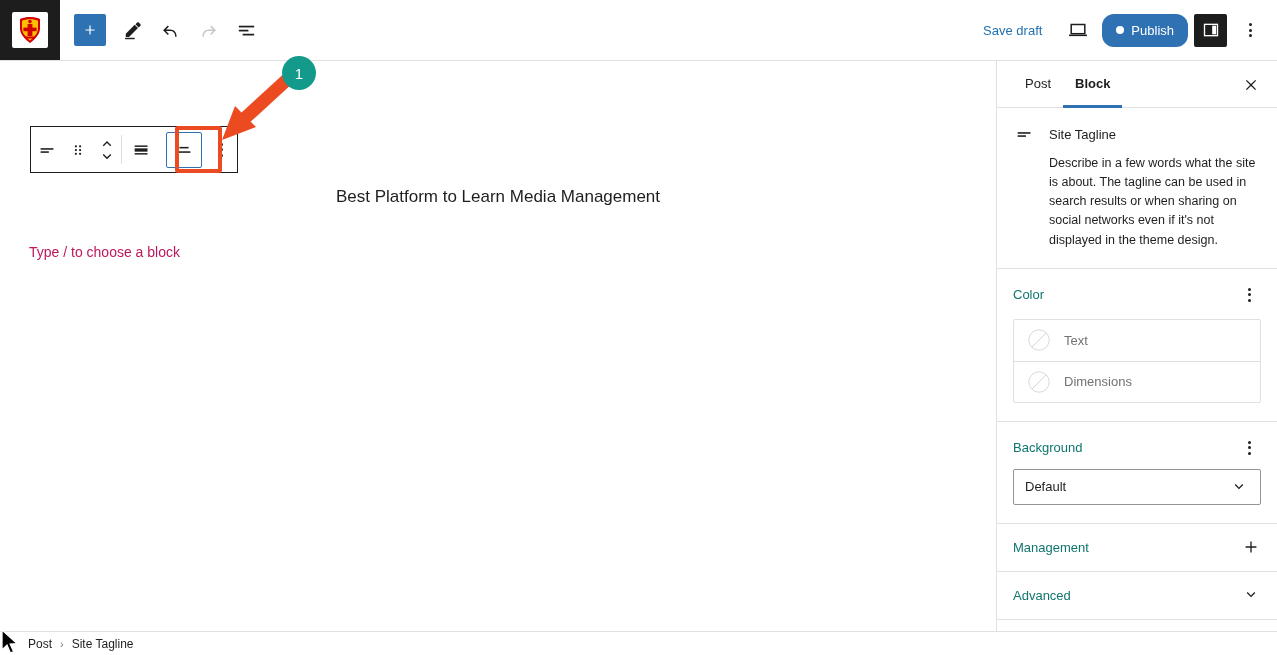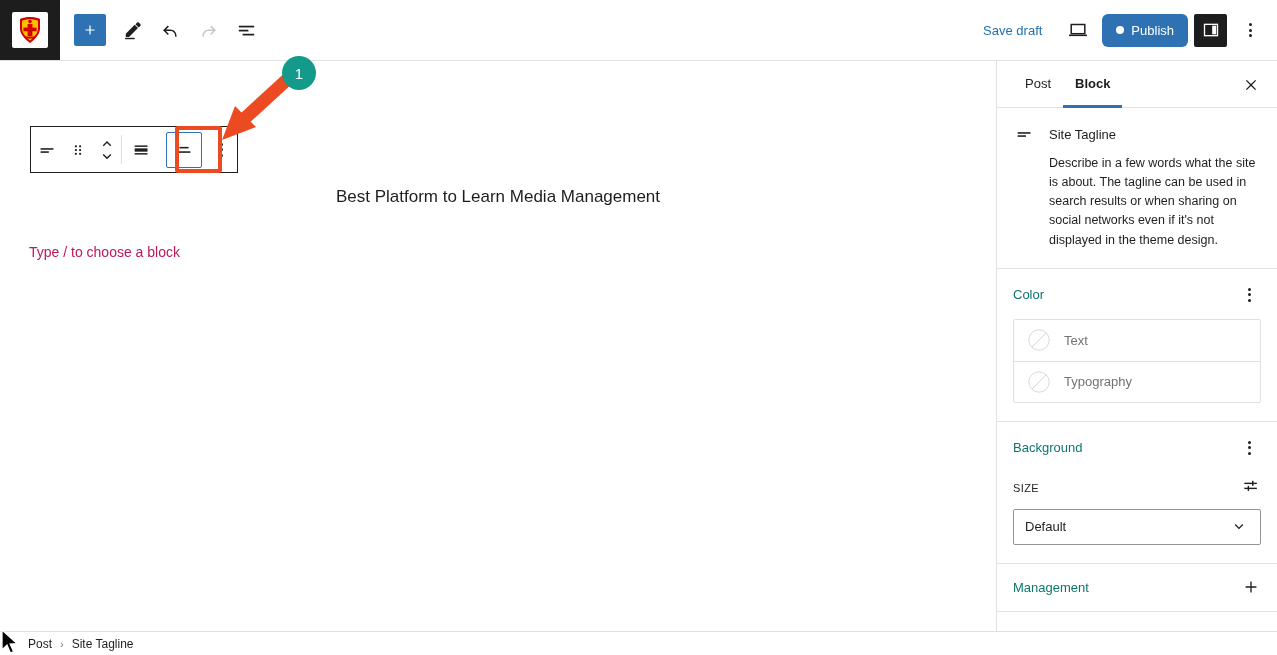--- a/index.html
+++ b/index.html
@@ -47,21 +47,21 @@
   .topbar-right {
     margin-left: auto; display: flex; align-items: center; gap: 6px;
     padding-right: 10px;
   }
   .save-draft {
     color: #2271b1; font-size: 13px; padding: 6px 12px;
     cursor: pointer; background: none; border: none;
     font-family: "Liberation Sans", sans-serif;
   }
   .publish-btn {
-    background: #2e72b3; color: #fff; border: none; border-radius: 6px;
+    background: #2e72b3; color: #fff; border: none; border-radius: 12px;
     font-size: 13px; height: 33px; padding: 0 14px;
     display: flex; align-items: center; gap: 7px; cursor: pointer;
     font-family: "Liberation Sans", sans-serif;
   }
   .pub-dot { width: 8px; height: 8px; border-radius: 50%; background: #fff; display:block; }
   .sidebar-toggle {
     width: 33px; height: 33px; background: #1d1d1d; border-radius: 2px;
     display: flex; align-items: center; justify-content: center; cursor: pointer;
   }
   .kebab-btn {
@@ -414,48 +414,37 @@
               </span>
               <span class="color-label">Text</span>
             </div>
             <div class="color-row">
               <span class="swatch">
                 <svg width="22" height="22" viewBox="0 0 22 22">
                   <circle cx="11" cy="11" r="10.2" fill="#fff" stroke="#d9d9d9" stroke-width="1"></circle>
                   <line x1="3.9" y1="18.1" x2="18.1" y2="3.9" stroke="#d9d9d9" stroke-width="1"></line>
                 </svg>
               </span>
-              <span class="color-label">Typography</span>
+              <span class="color-label">Dimensions</span>
             </div>
           </div>
         </div>
 
         <div class="panel">
           <div class="panel-head">
             <span class="panel-title">Background</span>
             <span class="panel-menu">
               <span class="kebab-dots">
                   <i></i>
                   <i></i>
                   <i></i>
                 </span>
             </span>
           </div>
 
-          <div class="size-row">
-            <span class="size-label">SIZE</span>
-            <span>
-              <svg width="20" height="20" viewBox="0 0 24 24">
-                <rect x="4" y="8" width="15" height="1.7" fill="#1e1e1e"></rect>
-                <rect x="13.3" y="5.8" width="1.7" height="6" fill="#1e1e1e"></rect>
-                <rect x="4" y="14" width="15" height="1.7" fill="#1e1e1e"></rect>
-                <rect x="8" y="11.9" width="1.7" height="6" fill="#1e1e1e"></rect>
-              </svg>
-            </span>
-          </div>
 
           <div class="size-select">
             <span class="size-value">Default</span>
             <svg width="20" height="20" viewBox="0 0 24 24">
               <path d="M12 14.7L6.9 9.6 8 8.5l4 4 4-4 1.1 1.1z" fill="#1e1e1e"></path>
             </svg>
           </div>
         </div>
 
         <div class="collapsed-panel">

